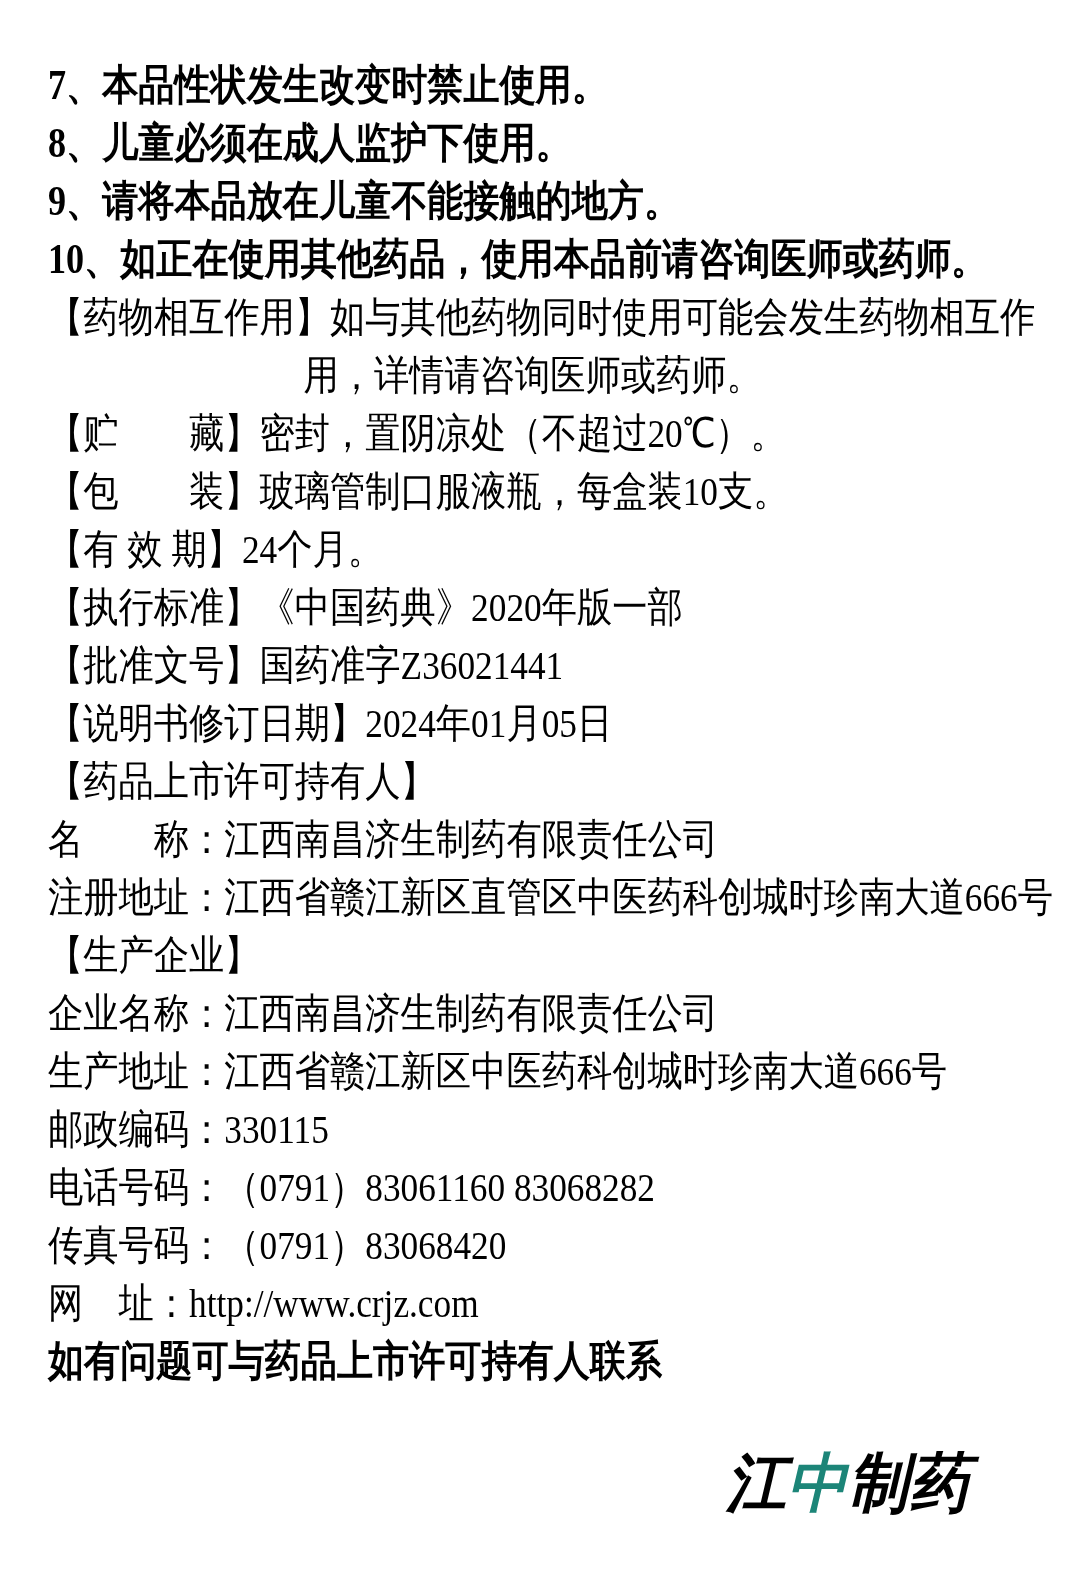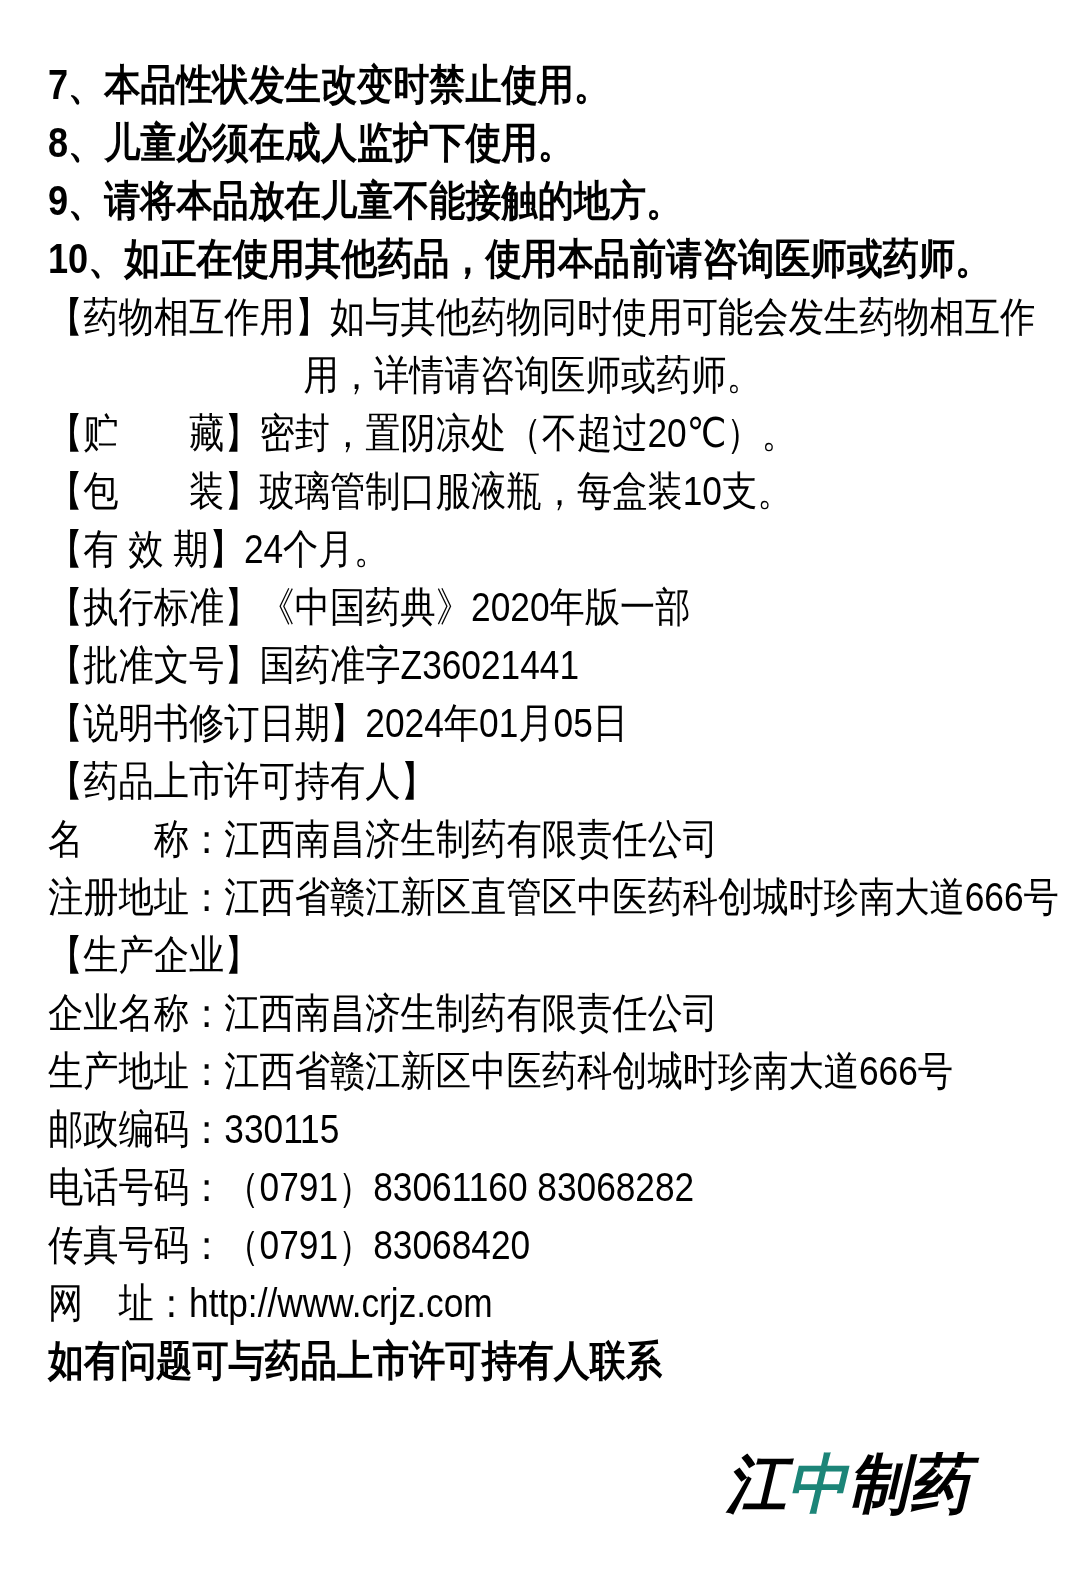--- a/index.html
+++ b/index.html
@@ -13,20 +13,21 @@
     position: relative;
     overflow: hidden;
     font-family: "Liberation Sans", "DejaVu Sans", sans-serif;
   }
   .page {
     position: absolute;
     left: 0; top: 0;
     width: 1089px;
     height: 1574px;
     background: #ffffff;
+    font-family: Liberation Serif, serif;
   }
   .text-col {
     position: absolute;
     left: 48px;
     top: 56px;
     width: 1010px;
   }
   .line {
     height: 58px;
     line-height: 58px;

